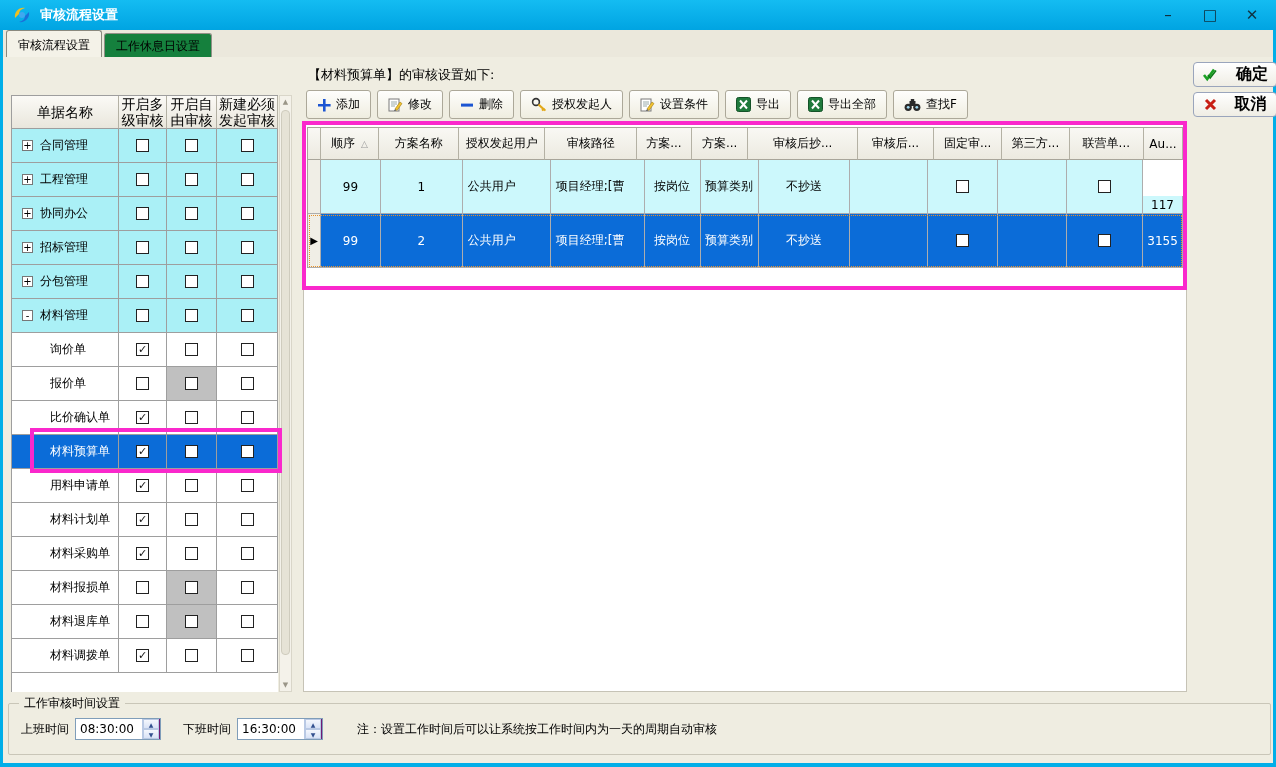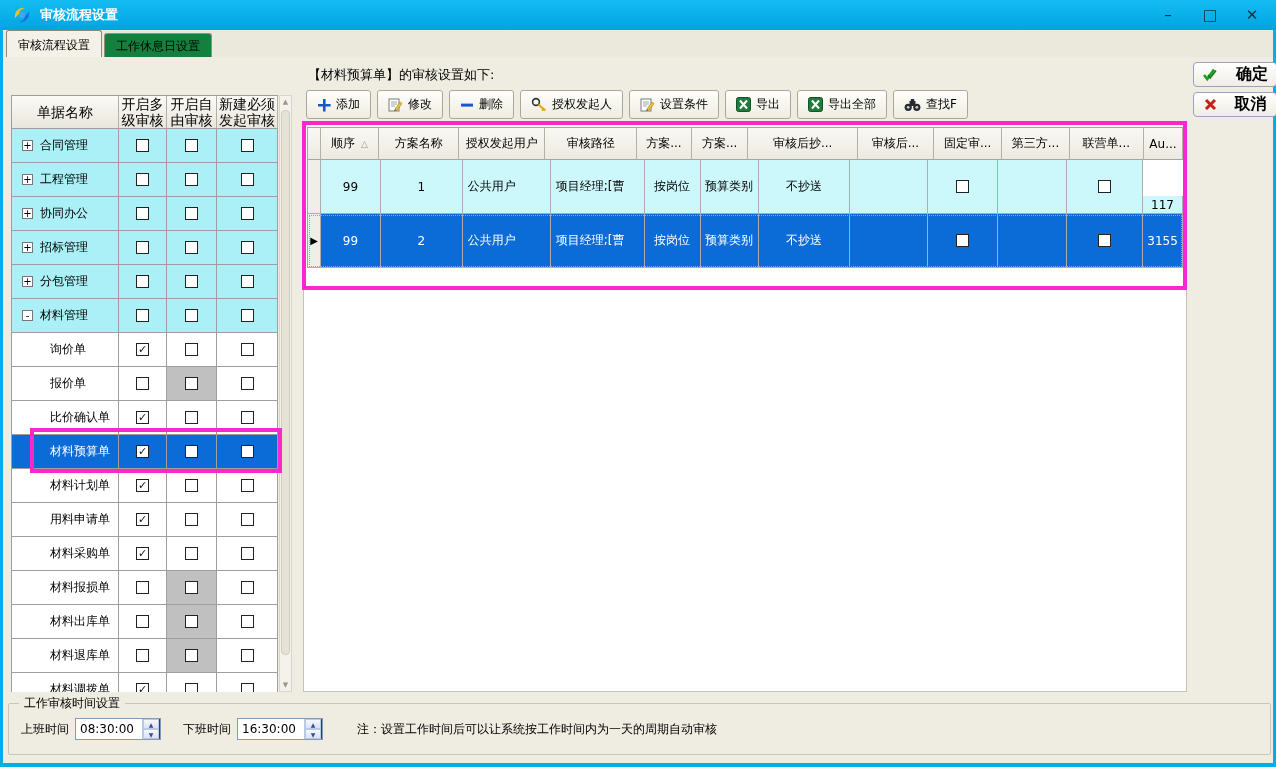--- a/index.html
+++ b/index.html
@@ -282,77 +282,63 @@
           </div>
           <div class="lc cbcell w1">
             <span class="cb"></span>
           </div>
           <div class="lc cbcell w2">
             <span class="cb"></span>
           </div>
         </div>
         <div class="lrow child">
           <div class="lc name">
+            <span class="lbl">用料申请单</span>
+          </div>
+          <div class="lc cbcell w0">
+            <span class="cb on"></span>
+          </div>
+          <div class="lc cbcell w1">
+            <span class="cb"></span>
+          </div>
+          <div class="lc cbcell w2">
+            <span class="cb"></span>
+          </div>
+        </div>
+        <div class="lrow child">
+          <div class="lc name">
             <span class="lbl">材料计划单</span>
           </div>
           <div class="lc cbcell w0">
             <span class="cb on"></span>
           </div>
           <div class="lc cbcell w1">
             <span class="cb"></span>
           </div>
           <div class="lc cbcell w2">
             <span class="cb"></span>
           </div>
         </div>
         <div class="lrow child">
           <div class="lc name">
-            <span class="lbl">用料申请单</span>
-          </div>
-          <div class="lc cbcell w0">
-            <span class="cb on"></span>
-          </div>
-          <div class="lc cbcell w1">
-            <span class="cb"></span>
-          </div>
-          <div class="lc cbcell w2">
-            <span class="cb"></span>
-          </div>
-        </div>
-        <div class="lrow child">
-          <div class="lc name">
             <span class="lbl">材料采购单</span>
           </div>
           <div class="lc cbcell w0">
             <span class="cb on"></span>
           </div>
           <div class="lc cbcell w1">
             <span class="cb"></span>
           </div>
           <div class="lc cbcell w2">
             <span class="cb"></span>
           </div>
         </div>
         <div class="lrow child">
           <div class="lc name">
             <span class="lbl">材料报损单</span>
-          </div>
-          <div class="lc cbcell w0">
-            <span class="cb"></span>
-          </div>
-          <div class="lc cbcell w1 dis">
-            <span class="cb"></span>
-          </div>
-          <div class="lc cbcell w2">
-            <span class="cb"></span>
-          </div>
-        </div>
-        <div class="lrow child">
-          <div class="lc name">
-            <span class="lbl">材料出库单</span>
           </div>
           <div class="lc cbcell w0">
             <span class="cb"></span>
           </div>
           <div class="lc cbcell w1 dis">
             <span class="cb"></span>
           </div>
           <div class="lc cbcell w2">
             <span class="cb"></span>
           </div>

